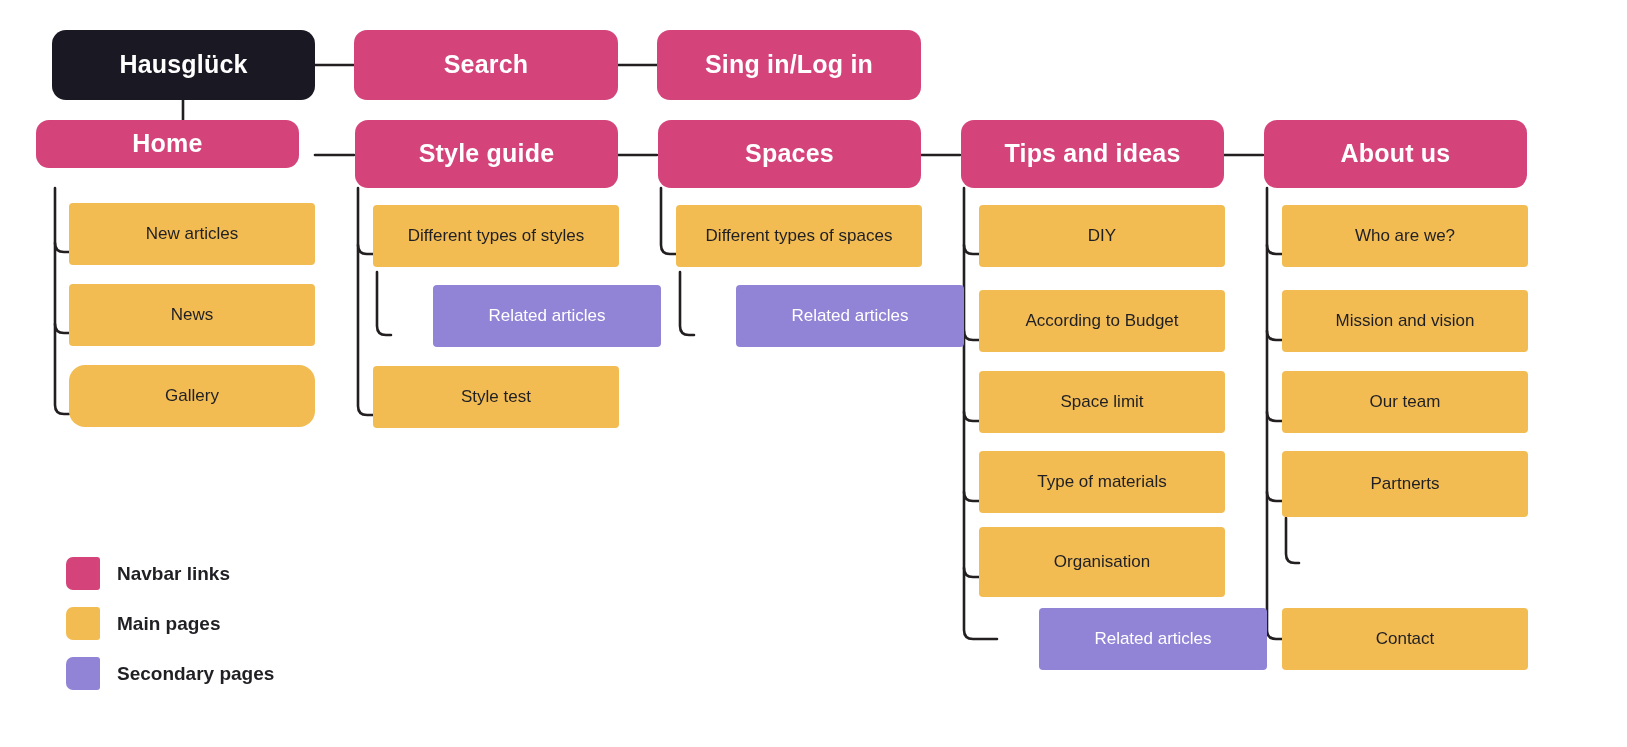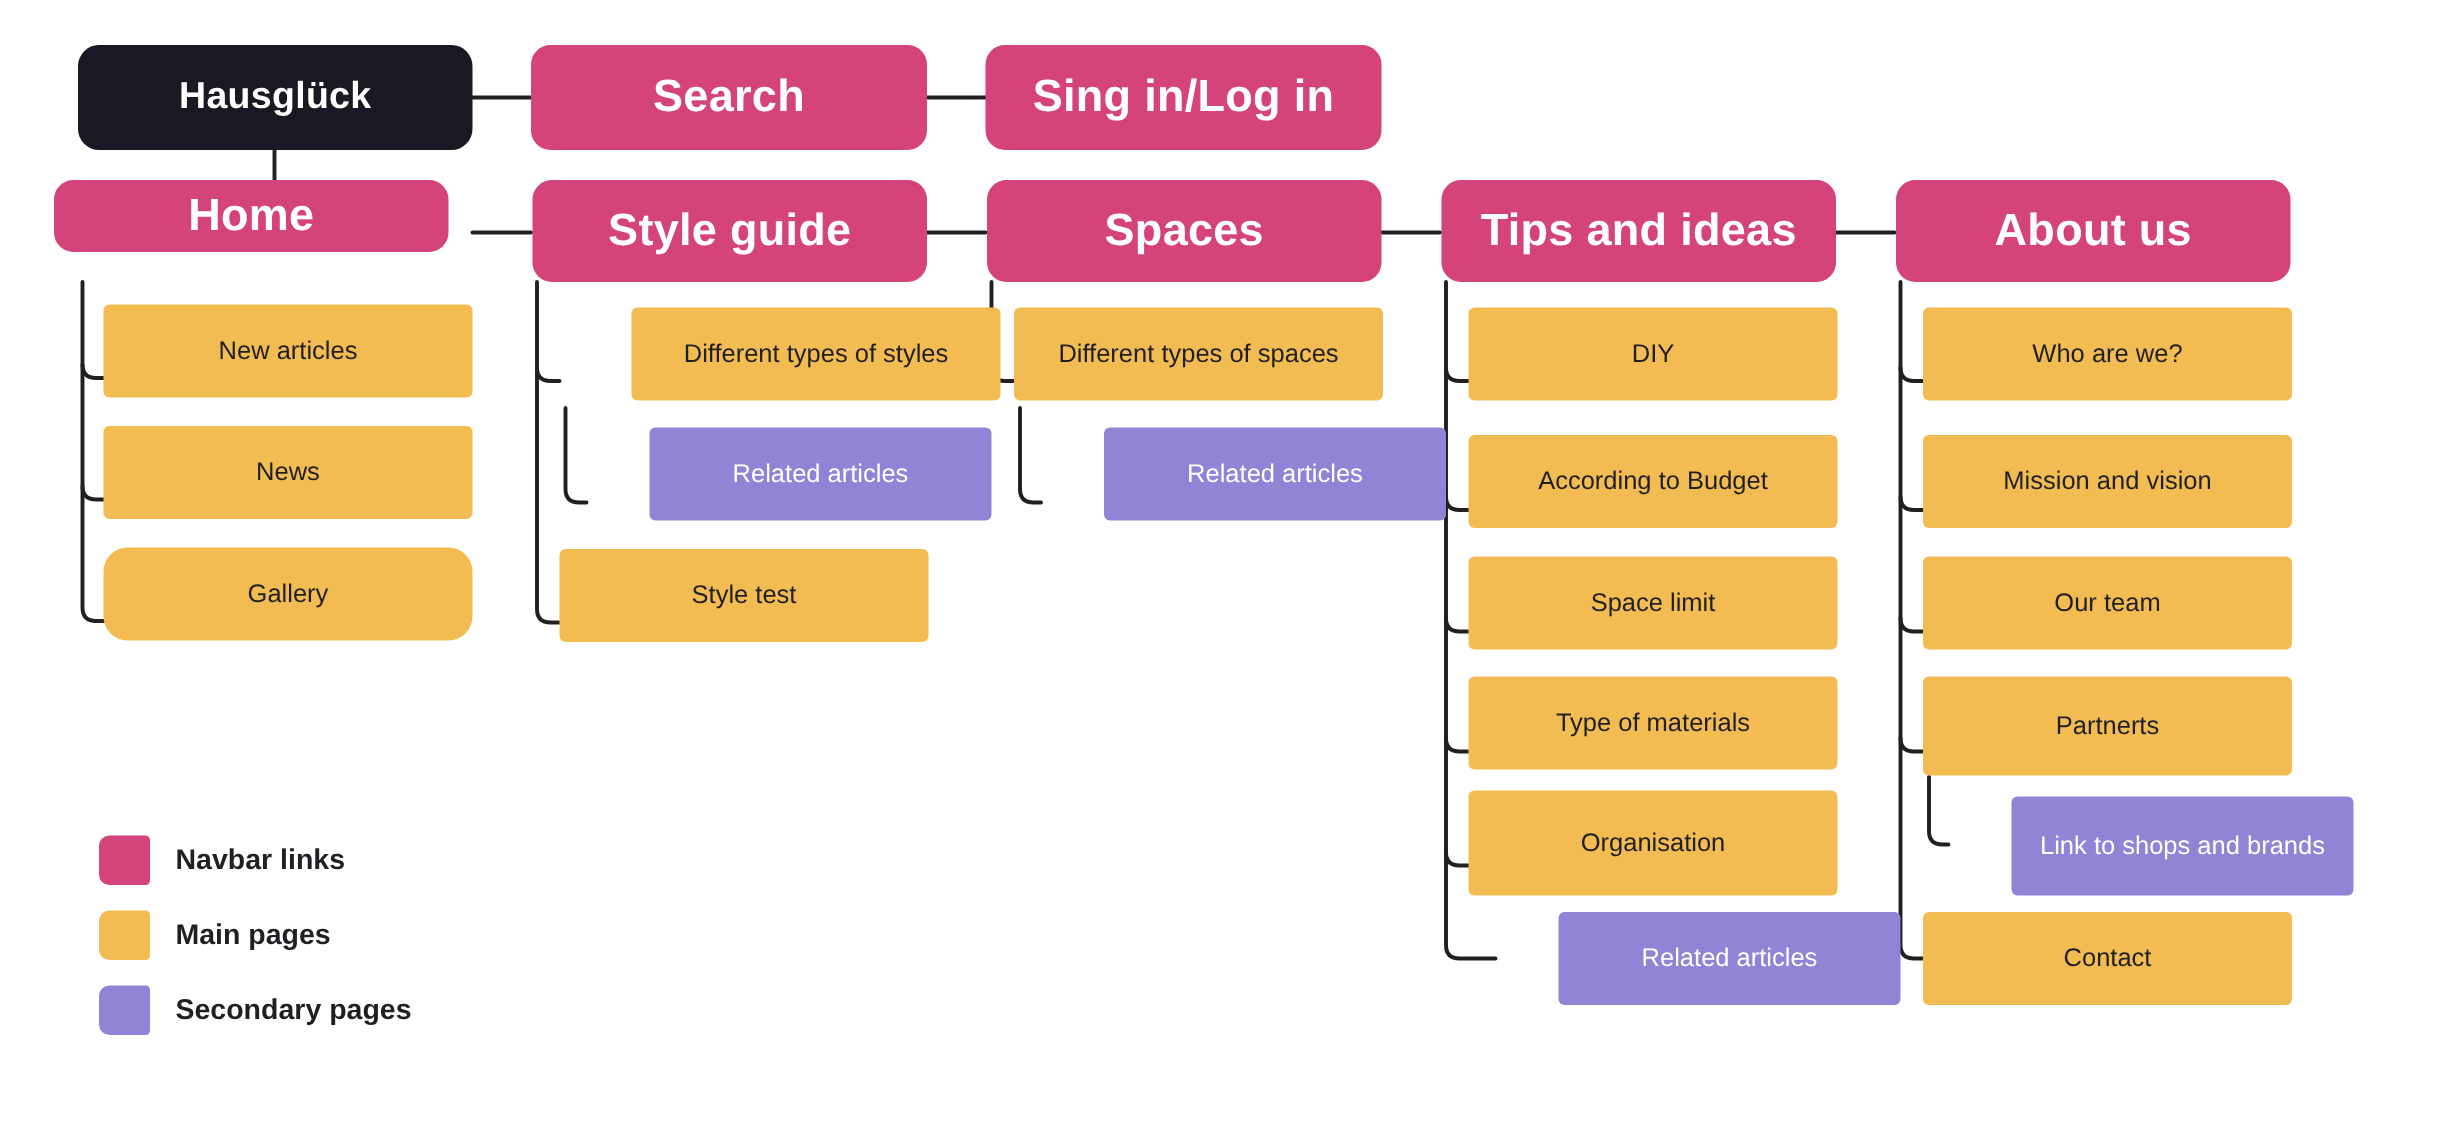--- a/index.html
+++ b/index.html
@@ -38,21 +38,21 @@
     color: #ffffff;
     border-radius: 14px;
     font-size: 25px;
     font-weight: bold;
     letter-spacing: 0.2px;
   }
   .node-nav {
     background: #d4437a;
     color: #ffffff;
     border-radius: 13px;
-    font-size: 30px;
+    font-size: 25px;
     font-weight: bold;
     letter-spacing: 0.2px;
   }
   .node-main {
     background: #f2bc52;
     color: #1f1f24;
     border-radius: 4px;
     font-size: 17px;
     font-weight: normal;
   }
@@ -156,21 +156,21 @@
   <div class="node node-main" style="left:69px; top:284px; width:246px; height:62px;">
     <span>News</span>
   </div>
   <div class="node node-main" style="left:69px; top:365px; width:246px; height:62px;border-radius:16px;">
     <span>Gallery</span>
   </div>
 
   <div class="node node-nav" style="left:355px; top:120px; width:263px; height:68px;justify-content:center;">
     <span>Style guide</span>
   </div>
-  <div class="node node-main" style="left:373px; top:205px; width:246px; height:62px;margin-left:48px;">
+  <div class="node node-main" style="left:373px; top:205px; width:246px; height:62px;">
     <span>Different types of styles</span>
   </div>
   <div class="node node-secondary" style="left:391px; top:285px; width:228px; height:62px;">
     <span>Related articles</span>
   </div>
   <div class="node node-main" style="left:373px; top:366px; width:246px; height:62px;">
     <span>Style test</span>
   </div>
 
   <div class="node node-nav" style="left:658px; top:120px; width:263px; height:68px;">
@@ -212,23 +212,20 @@
     <span>Who are we?</span>
   </div>
   <div class="node node-main" style="left:1282px; top:290px; width:246px; height:62px;">
     <span>Mission and vision</span>
   </div>
   <div class="node node-main" style="left:1282px; top:371px; width:246px; height:62px;">
     <span>Our team</span>
   </div>
   <div class="node node-main" style="left:1282px; top:451px; width:246px; height:66px;">
     <span>Partnerts</span>
-  </div>
-  <div class="node node-secondary" style="left:1299px; top:531px; width:228px; height:66px;">
-    <span>Link to shops and brands</span>
   </div>
   <div class="node node-main" style="left:1282px; top:608px; width:246px; height:62px;">
     <span>Contact</span>
   </div>
 
   <div class="legend">
     <div class="legend-row" style="left:66px; top:557px;">
       <span class="legend-swatch" style="background:#d4437a;"></span>
       <span class="legend-label">Navbar links</span>
     </div>

